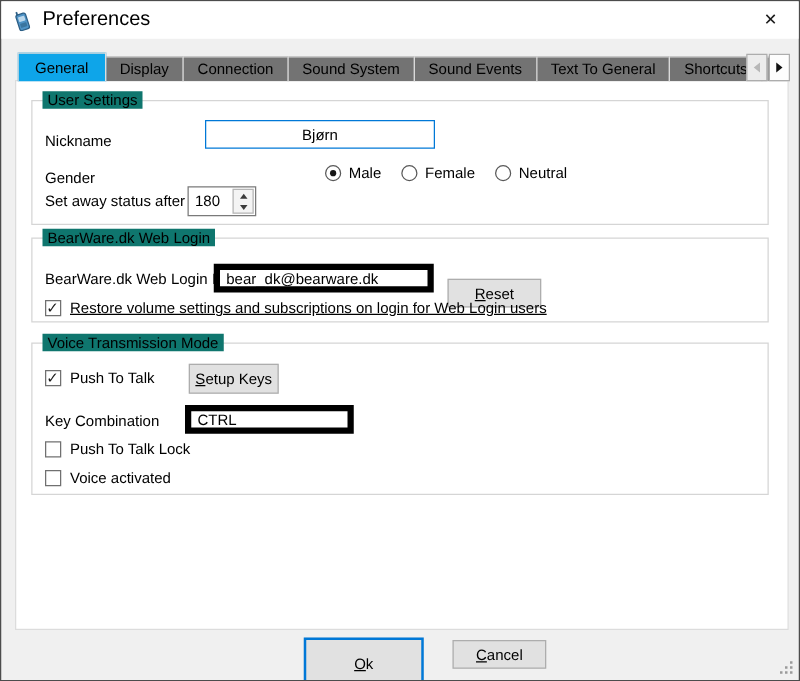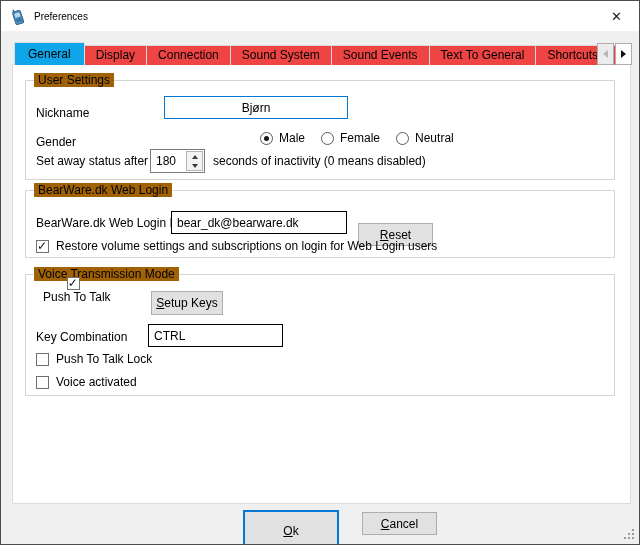--- a/index.html
+++ b/index.html
@@ -6,34 +6,34 @@
   *{box-sizing:border-box;}
   .window{
     position:relative;width:640px;height:545px;
     background:#f0f0f0;border:1px solid #4c4c4c;
     font-family:"Liberation Sans",sans-serif;font-size:12px;color:#000;
     overflow:hidden;
   }
   
   .titlebar{height:30px;background:#ffffff;display:flex;align-items:center;}
   .app-icon{width:18px;height:18px;margin-left:8px;display:inline-flex;}
-  .title{margin-left:7px;font-size:10px;text-align:center;}
+  .title{margin-left:7px;font-size:16px;text-align:center;}
   .close-btn{
     margin-left:auto;width:45px;height:30px;border:none;background:transparent;
     font-size:13px;color:#1a1a1a;cursor:default;font-family:"DejaVu Sans",sans-serif;
   }
   
   .content{position:absolute;top:30px;left:0;right:0;bottom:0;}
   
   .tabbar{
     position:absolute;top:10px;left:13px;right:7px;height:24px;
     display:flex;align-items:flex-end;overflow:hidden;z-index:2;
   }
   .tab{
-    height:20px;line-height:19px;padding:0 11px;background:#ef4444;
+    height:20px;line-height:19px;padding:0 11px;background:#737373;
     border:1px solid #d9d9d9;border-bottom:none;margin-right:-1px;
     white-space:nowrap;cursor:default;flex:0 0 auto;
   }
   .tab.selected{
     height:24px;line-height:22px;background:#0ea5e9;border-color:#dcdcdc;
     position:relative;z-index:3;margin-bottom:-1px;padding:0 13px;
   }
   .tab-scrolls{position:absolute;top:12px;right:7px;z-index:4;display:flex;}
   .scrollbtn{
     width:17px;height:22px;border:1px solid #adadad;background:#fdfdfd;
@@ -43,28 +43,28 @@
   .arr-l{width:0;height:0;border-top:4px solid transparent;border-bottom:4px solid transparent;border-right:5px solid #111;}
   .scrollbtn.disabled .arr-l{border-right-color:#b7b7b7;}
   .arr-r{width:0;height:0;border-top:4px solid transparent;border-bottom:4px solid transparent;border-left:5px solid #111;}
   
   .page{
     position:absolute;top:33px;left:11px;width:619px;height:440px;
     background:#ffffff;border:1px solid #dcdcdc;z-index:1;
   }
   
   .groupbox{position:absolute;left:12px;width:590px;border:1px solid #d5d5d5;}
-  .gtitle{position:absolute;top:-8px;left:8px;background:#a16207;padding:0 4px;line-height:14px;}
+  .gtitle{position:absolute;top:-8px;left:8px;background:#0f766e;padding:0 4px;line-height:14px;}
   .gb-user{top:15px;height:100px;}
   .gb-web{top:125px;height:68px;}
   .gb-voice{top:209px;height:122px;}
   .flabel{position:absolute;line-height:14px;white-space:nowrap;}
   
   .textinput{
-    position:absolute;height:23px;border:1px solid #000000;background:#fff;
+    position:absolute;height:23px;border:5px solid #000000;background:#fff;
     font-family:"Liberation Sans",sans-serif;font-size:12px;padding:0 5px;margin:0;color:#000;
   }
   .textinput.focused{border:1px solid #0078d7;text-align:center;}
   .winbtn{
     position:absolute;background:#e1e1e1;border:1px solid #adadad;
     font-family:"Liberation Sans",sans-serif;font-size:12px;color:#000;
     text-align:center;padding:0;cursor:default;
   }
   .winbtn.default-focus{border:2px solid #0078d7;}
   .mn{display:inline-block;}
@@ -175,40 +175,39 @@
         </div>
 
         <span class="flabel" style="left:10px;top:73px;">Set away status after</span>
         <div class="spinbox">
           <span class="spin-value">180</span>
           <span class="spin-btns">
             <span class="spin-up"></span>
             <span class="spin-down"></span>
           </span>
         </div>
-        <span class="flabel" style="left:187px;top:73px;">seconds of inactivity (0 means disabled)</span>
       </div>
 
       <div class="groupbox gb-web">
         <span class="gtitle">BearWare.dk Web Login</span>
 
         <span class="flabel" style="left:10px;top:25px;">BearWare.dk Web Login ID</span>
         <input class="textinput" style="left: 145px; top: 20px; width: 176px;" value="bear_dk@bearware.dk">
         <button class="winbtn" style="left:332px;top:32px;width:75px;height:23px;"><span class="mn">Reset</span></button>
 
-        <div class="check-row" style="left:10px;top:48px;">
+        <div class="check-row" style="left:10px;top:48px;text-decoration:underline;">
           <span class="checkbox checked"></span>
           <span class="lbl">Restore volume settings and subscriptions on login for Web Login users</span>
         </div>
       </div>
 
       <div class="groupbox gb-voice">
         <span class="gtitle">Voice Transmission Mode</span>
 
-        <div class="check-row" style="left:10px;top:2px;flex-direction:column;">
+        <div class="check-row" style="left:10px;top:20px;">
           <span class="checkbox checked"></span>
           <span class="lbl">Push To Talk</span>
         </div>
         <button class="winbtn" style="left:125px;top:16px;width:72px;height:24px;"><span class="mn">Setup Keys</span></button>
 
         <span class="flabel" style="left:10px;top:55px;">Key Combination</span>
         <input class="textinput" style="left: 122px; top: 49px; width: 135px;" value="CTRL">
 
         <div class="check-row" style="left:10px;top:77px;">
           <span class="checkbox"></span>

